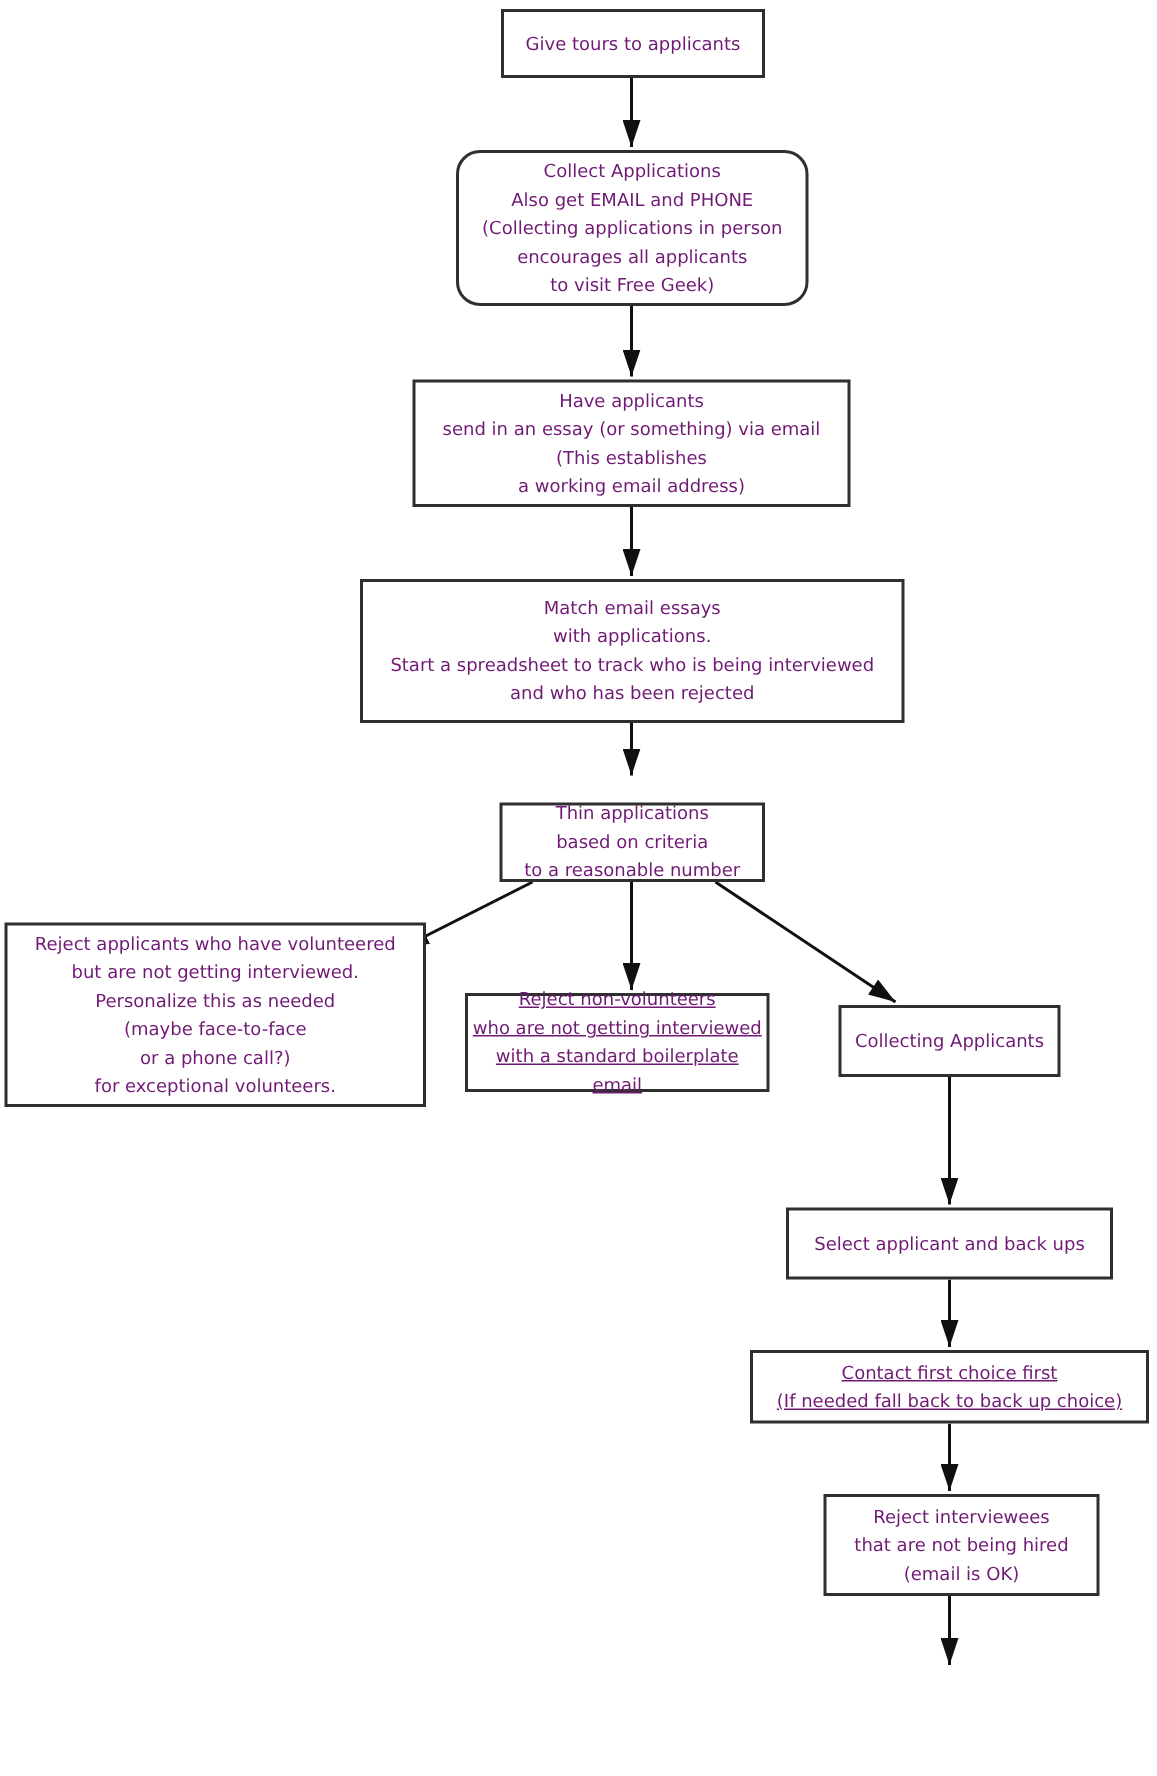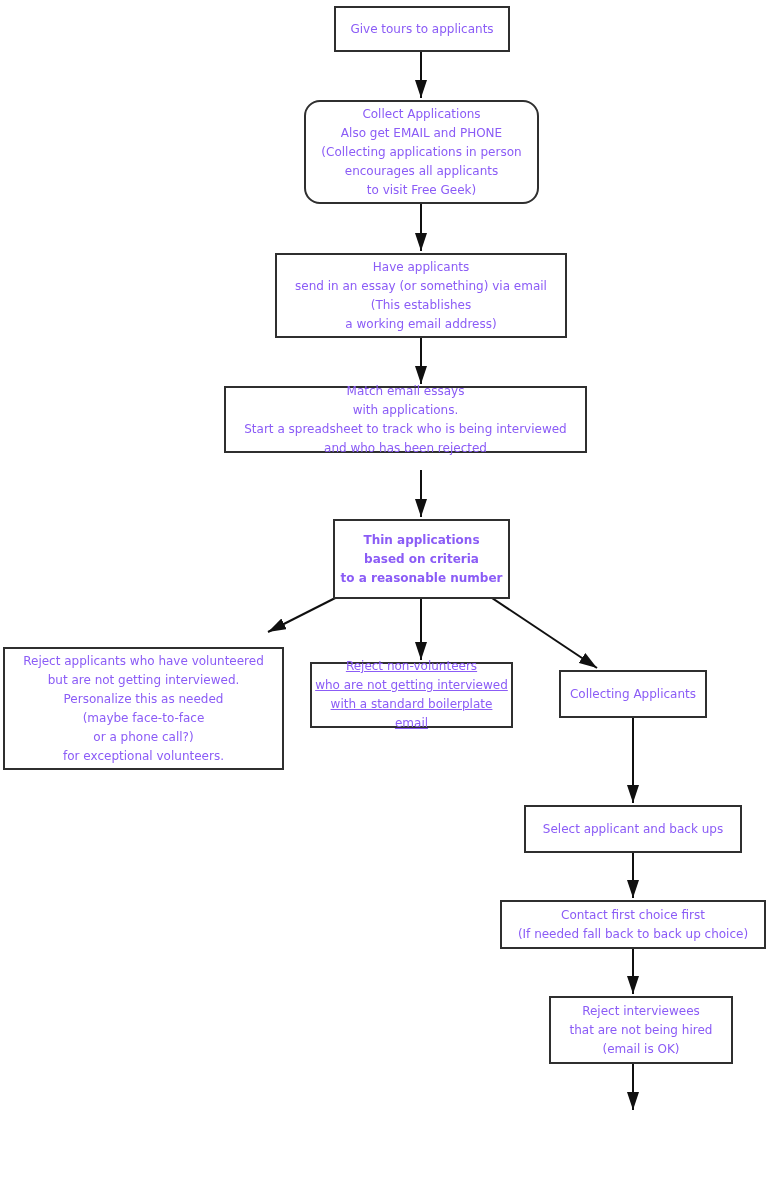--- a/index.html
+++ b/index.html
@@ -6,21 +6,21 @@
     margin: 0;
     padding: 0;
     background: #ffffff;
   }
   #canvas {
     position: relative;
     width: 771px;
     height: 1184px;
     background: #ffffff;
     font-family: "DejaVu Sans", "Liberation Sans", sans-serif;
-    color: #8b5cf6;
+    color: #701a75;
     overflow: hidden;
   }
   #edges-svg {
     position: absolute;
     left: 0;
     top: 0;
     width: 771px;
     height: 1184px;
   }
   .node {
@@ -73,45 +73,45 @@
 Also get EMAIL and PHONE
 (Collecting applications in person
 encourages all applicants
 to visit Free Geek)</div>
 
   <div class="node" style="left:275px; top:253px; width:292px; height:85px;">Have applicants
 send in an essay (or something) via email
 (This establishes
 a working email address)</div>
 
-  <div class="node" style="left:224px; top:386px; width:363px; height:67px;">Match email essays
+  <div class="node" style="left:240px; top:386px; width:363px; height:96px;">Match email essays
 with applications.
 Start a spreadsheet to track who is being interviewed
 and who has been rejected</div>
 
-  <div class="node" style="left:333px; top:519px; width:177px; height:80px;font-weight:bold;">Thin applications
+  <div class="node" style="left:333px; top:535px; width:177px; height:53px;">Thin applications
 based on criteria
 to a reasonable number</div>
 
-  <div class="node" style="left:3px; top:647px; width:281px; height:123px;">Reject applicants who have volunteered
+  <div class="node" style="left:3px; top:615px; width:281px; height:123px;">Reject applicants who have volunteered
 but are not getting interviewed.
 Personalize this as needed
 (maybe face-to-face
 or a phone call?)
 for exceptional volunteers.</div>
 
   <div class="node" style="left:310px; top:662px; width:203px; height:66px;text-decoration:underline;">Reject non-volunteers
 who are not getting interviewed
 with a standard boilerplate email</div>
 
   <div class="node" style="left:559px; top:670px; width:148px; height:48px;">Collecting Applicants</div>
 
   <div class="node" style="left:524px; top:805px; width:218px; height:48px;">Select applicant and back ups</div>
 
-  <div class="node" style="left:500px; top:900px; width:266px; height:49px;">Contact first choice first
+  <div class="node" style="left:500px; top:900px; width:266px; height:49px;text-decoration:underline;">Contact first choice first
 (If needed fall back to back up choice)</div>
 
   <div class="node" style="left:549px; top:996px; width:184px; height:68px;">Reject interviewees
 that are not being hired
 (email is OK)</div>
 
 
 </div>
 
 </body></html>

